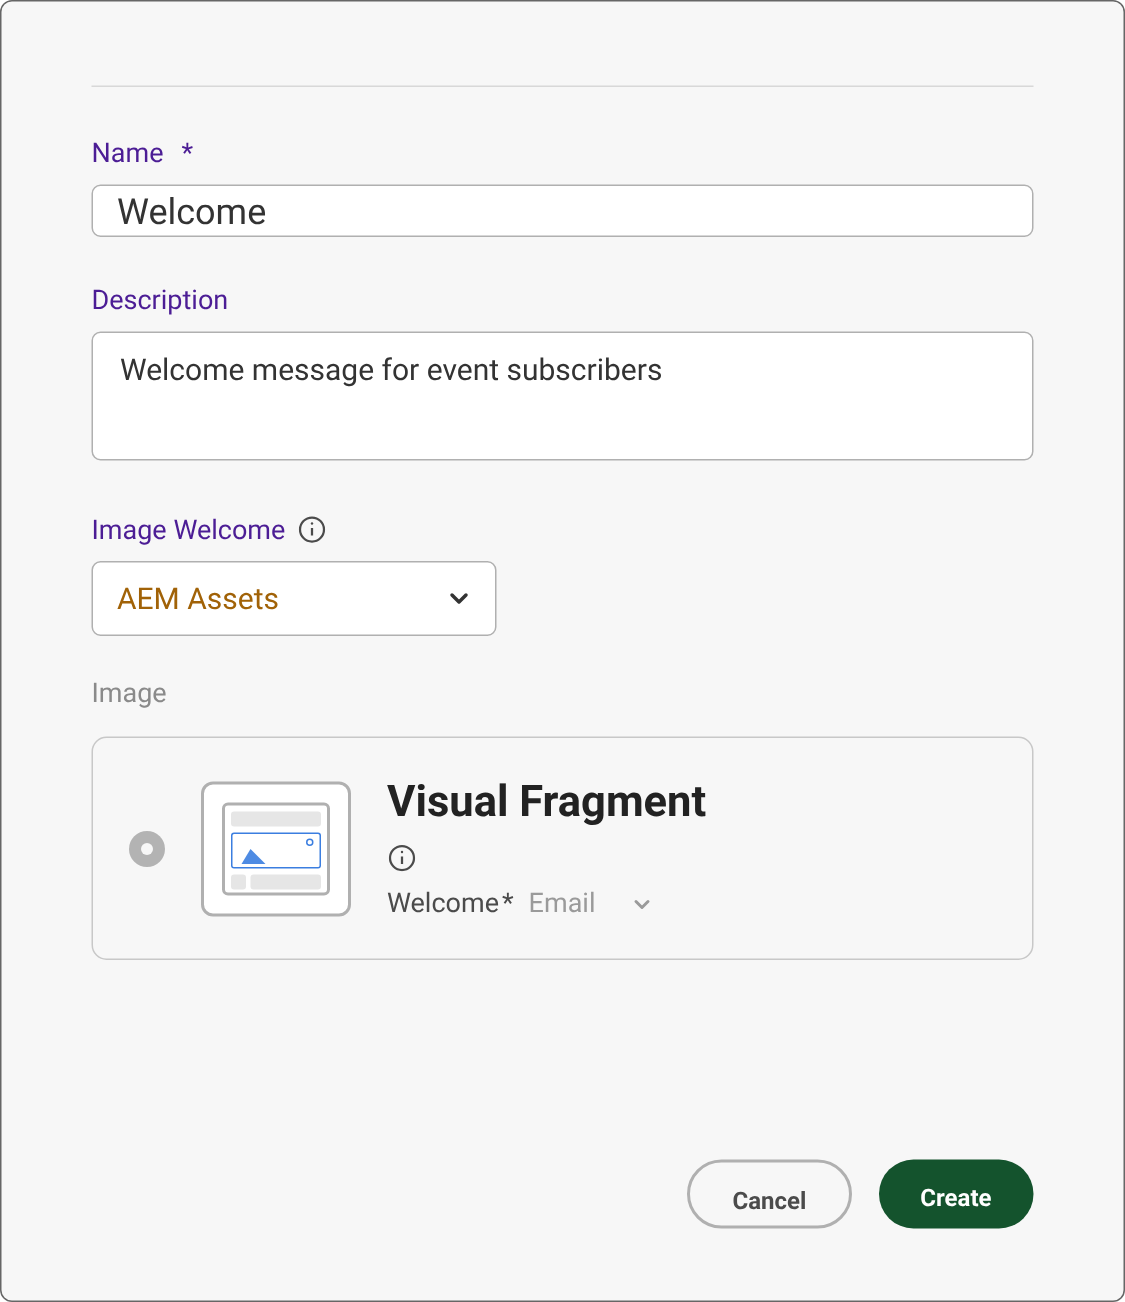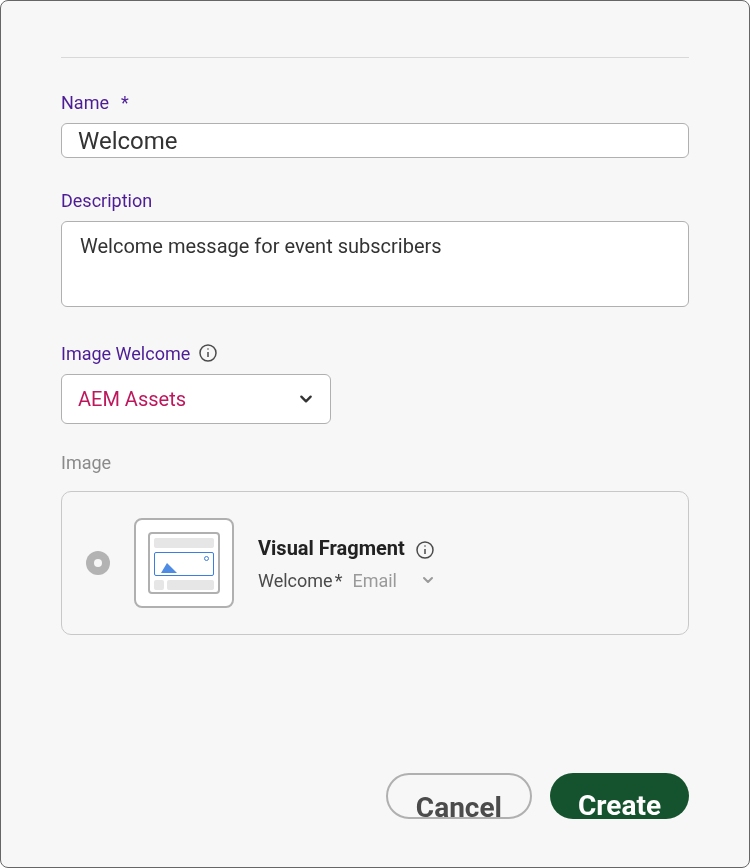--- a/index.html
+++ b/index.html
@@ -78,21 +78,21 @@
     border-radius: 6px;
     background: #fff;
     display: flex;
     align-items: center;
     justify-content: space-between;
     padding: 0 16px;
     cursor: pointer;
   }
   .select-value {
     font-size: 20px;
-    color: #be185d;
+    color: #a16207;
   }
   .chevron {
     width: 16px; height: 16px;
     display: inline-flex; align-items: center; justify-content: center;
   }
   .info-icon {
     display: inline-flex;
     align-items: center;
     justify-content: center;
     width: 20px; height: 20px;
@@ -153,43 +153,44 @@
     border-left: 6px solid transparent;
     border-right: 10px solid transparent;
     border-bottom: 10px solid #3b7ee0;
     opacity: 0.9;
   }
   .thumb-row { display: flex; gap: 3px; }
   .thumb-small { flex:1; height: 10px; background: #e6e6e6; border-radius: 2px; }
   .thumb-small.sq { flex: 0 0 10px; }
   .type-body { flex: 1; }
   .type-title {
-    font-size: 20px;
+    font-size: 29px;
     font-weight: 700;
     color: #222;
-    display: flex; align-items: flex-end; gap: 10px;
+    display: flex; align-items: flex-start; gap: 10px;
     margin-bottom: 10px;
+    flex-direction: column;
   }
   .channel-row {
     display: flex; align-items: center; gap: 10px;
     font-size: 18px;
   }
   .channel-label { color: #4b4b4b; }
   .channel-value { color: #9a9a9a; display: flex; align-items: center; gap: 23px; }
   .footer {
     position: absolute;
     right: 60px;
     bottom: 48px;
     display: flex;
     gap: 18px;
   }
   .btn {
     height: 46px;
     border-radius: 23px;
-    font-size: 28px;
+    font-size: 16px;
     font-weight: 700;
     padding: 16px 28px;
     cursor: pointer;
     font-family: inherit;
     border: none;
   }
   .btn-cancel {
     background: #f7f7f7;
     border: 2px solid #b0b0b0;
     color: #4b4b4b;

